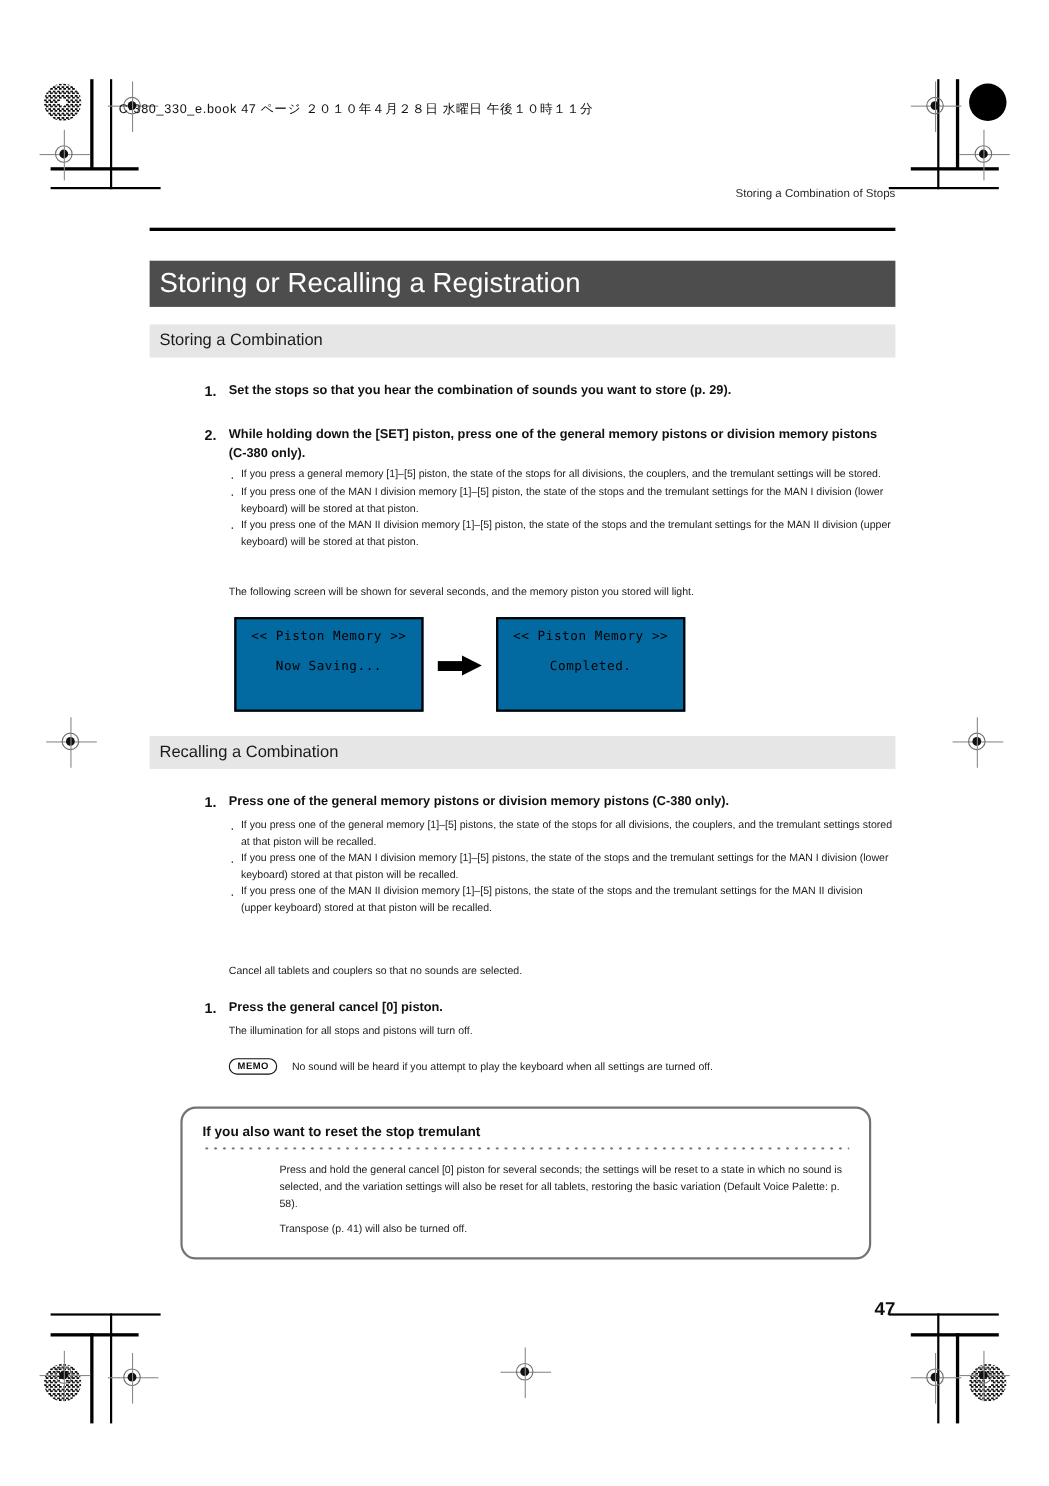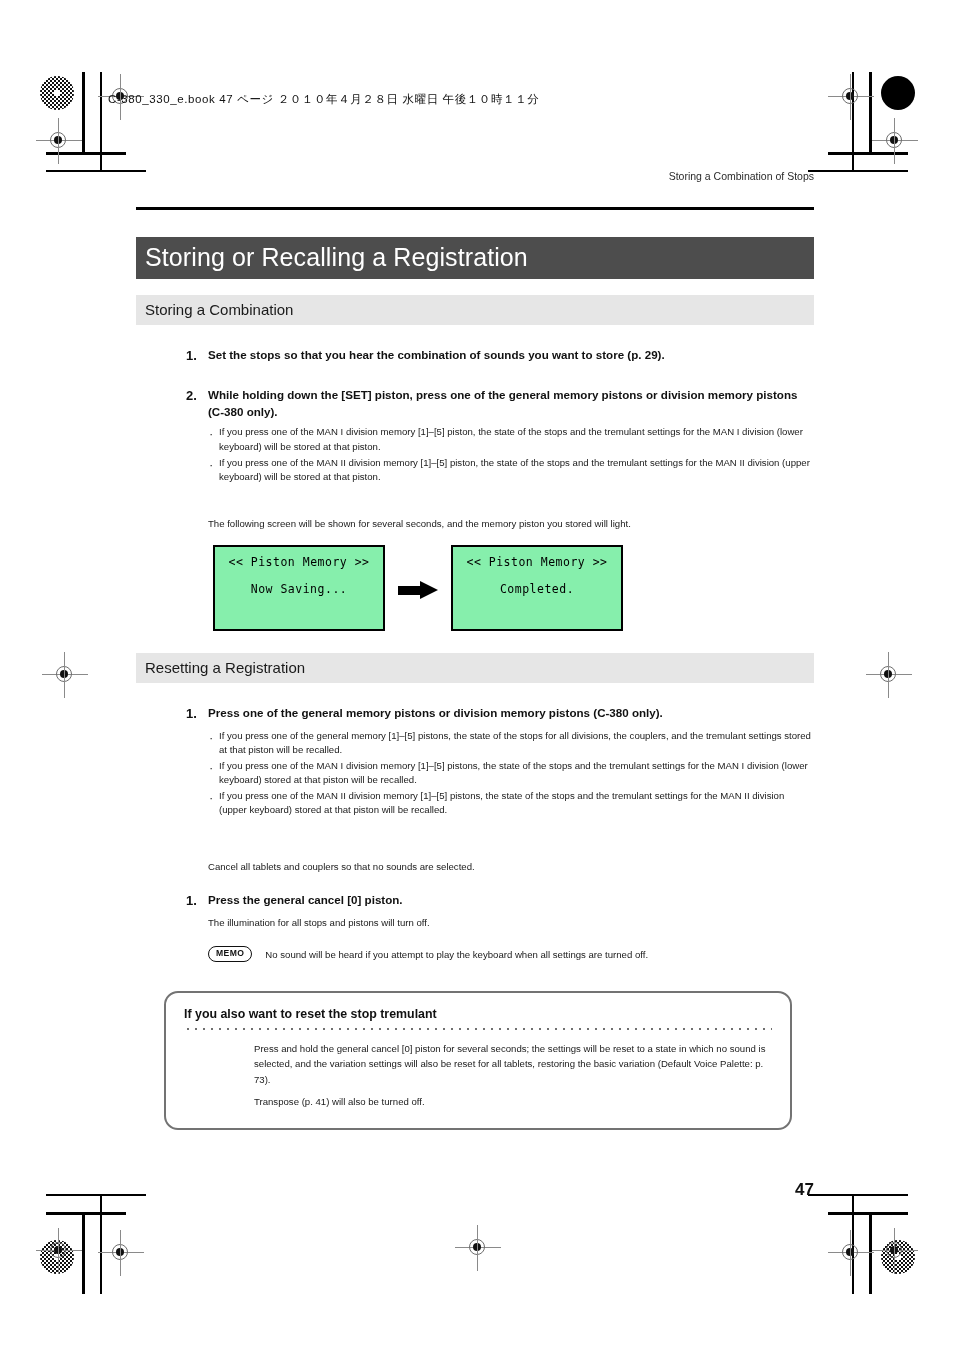--- a/index.html
+++ b/index.html
@@ -177,21 +177,21 @@
   .lcd-row {
     display: flex;
     align-items: center;
     margin: 14px 0 0 77px;
   }
   .lcd {
     width: 172px;
     height: 86px;
     border: 2px solid #000;
     box-sizing: border-box;
-    background: #86efac;
+    background: #0369a1;
     font-family: "DejaVu Sans Mono", "Liberation Mono", monospace;
     font-size: 11.5px;
     color: #000;
     position: relative;
     padding-top: 8px;
   }
   .lcd .line1 {
     text-align: center;
     letter-spacing: 0.5px;
     white-space: pre;
@@ -377,20 +377,21 @@
   </div>
 
   <div style="height:18px"></div>
 
   <div class="step">
     <div class="num">2.</div>
     <div class="step-text">While holding down the [SET] piston, press one of the general memory pistons or division memory pistons (C-380 only).</div>
   </div>
 
   <ul class="bullets">
+    <li>If you press a general memory [1]–[5] piston, the state of the stops for all divisions, the couplers, and the tremulant settings will be stored.</li>
     <li>If you press one of the MAN I division memory [1]–[5] piston, the state of the stops and the tremulant settings for the MAN I division (lower keyboard) will be stored at that piston.</li>
     <li>If you press one of the MAN II division memory [1]–[5] piston, the state of the stops and the tremulant settings for the MAN II division (upper keyboard) will be stored at that piston.</li>
   </ul>
 
   <div class="body-note">The following screen will be shown for several seconds, and the memory piston you stored will light.</div>
 
   <div class="lcd-row">
     <div class="lcd">
       <div class="line1">&lt;&lt; Piston Memory &gt;&gt;</div>
       <div class="line2">Now Saving...</div>
@@ -402,21 +403,21 @@
       </div>
     </div>
     <div class="lcd">
       <div class="line1">&lt;&lt; Piston Memory &gt;&gt;</div>
       <div class="line2">Completed.</div>
     </div>
   </div>
 
   <div style="height:22px"></div>
 
-  <h2 class="sub-bar">Resetting a Registration</h2>
+  <h2 class="sub-bar">Recalling a Combination</h2>
 
   <div class="step">
     <div class="num">1.</div>
     <div class="step-text">Press one of the general memory pistons or division memory pistons (C-380 only).</div>
   </div>
 
   <ul class="bullets">
     <li>If you press one of the general memory [1]–[5] pistons, the state of the stops for all divisions, the couplers, and the tremulant settings stored at that piston will be recalled.</li>
     <li>If you press one of the MAN I division memory [1]–[5] pistons, the state of the stops and the tremulant settings for the MAN I division (lower keyboard) stored at that piston will be recalled.</li>
     <li>If you press one of the MAN II division memory [1]–[5] pistons, the state of the stops and the tremulant settings for the MAN II division (upper keyboard) stored at that piston will be recalled.</li>
@@ -438,20 +439,20 @@
 
   <div class="memo-row">
     <div class="memo-badge">MEMO</div>
     <div class="memo-text">No sound will be heard if you attempt to play the keyboard when all settings are turned off.</div>
   </div>
 
   <div class="callout">
     <div class="callout-title">If you also want to reset the stop tremulant</div>
     <div class="dotted-rule"></div>
     <div class="callout-body">
-      <p>Press and hold the general cancel [0] piston for several seconds; the settings will be reset to a state in which no sound is selected, and the variation settings will also be reset for all tablets, restoring the basic variation (Default Voice Palette: p. 73).</p>
+      <p>Press and hold the general cancel [0] piston for several seconds; the settings will be reset to a state in which no sound is selected, and the variation settings will also be reset for all tablets, restoring the basic variation (Default Voice Palette: p. 58).</p>
       <p>Transpose (p. 41) will also be turned off.</p>
     </div>
   </div>
 
   <div class="folio">47</div>
 
 </div>
 
 </body></html>

